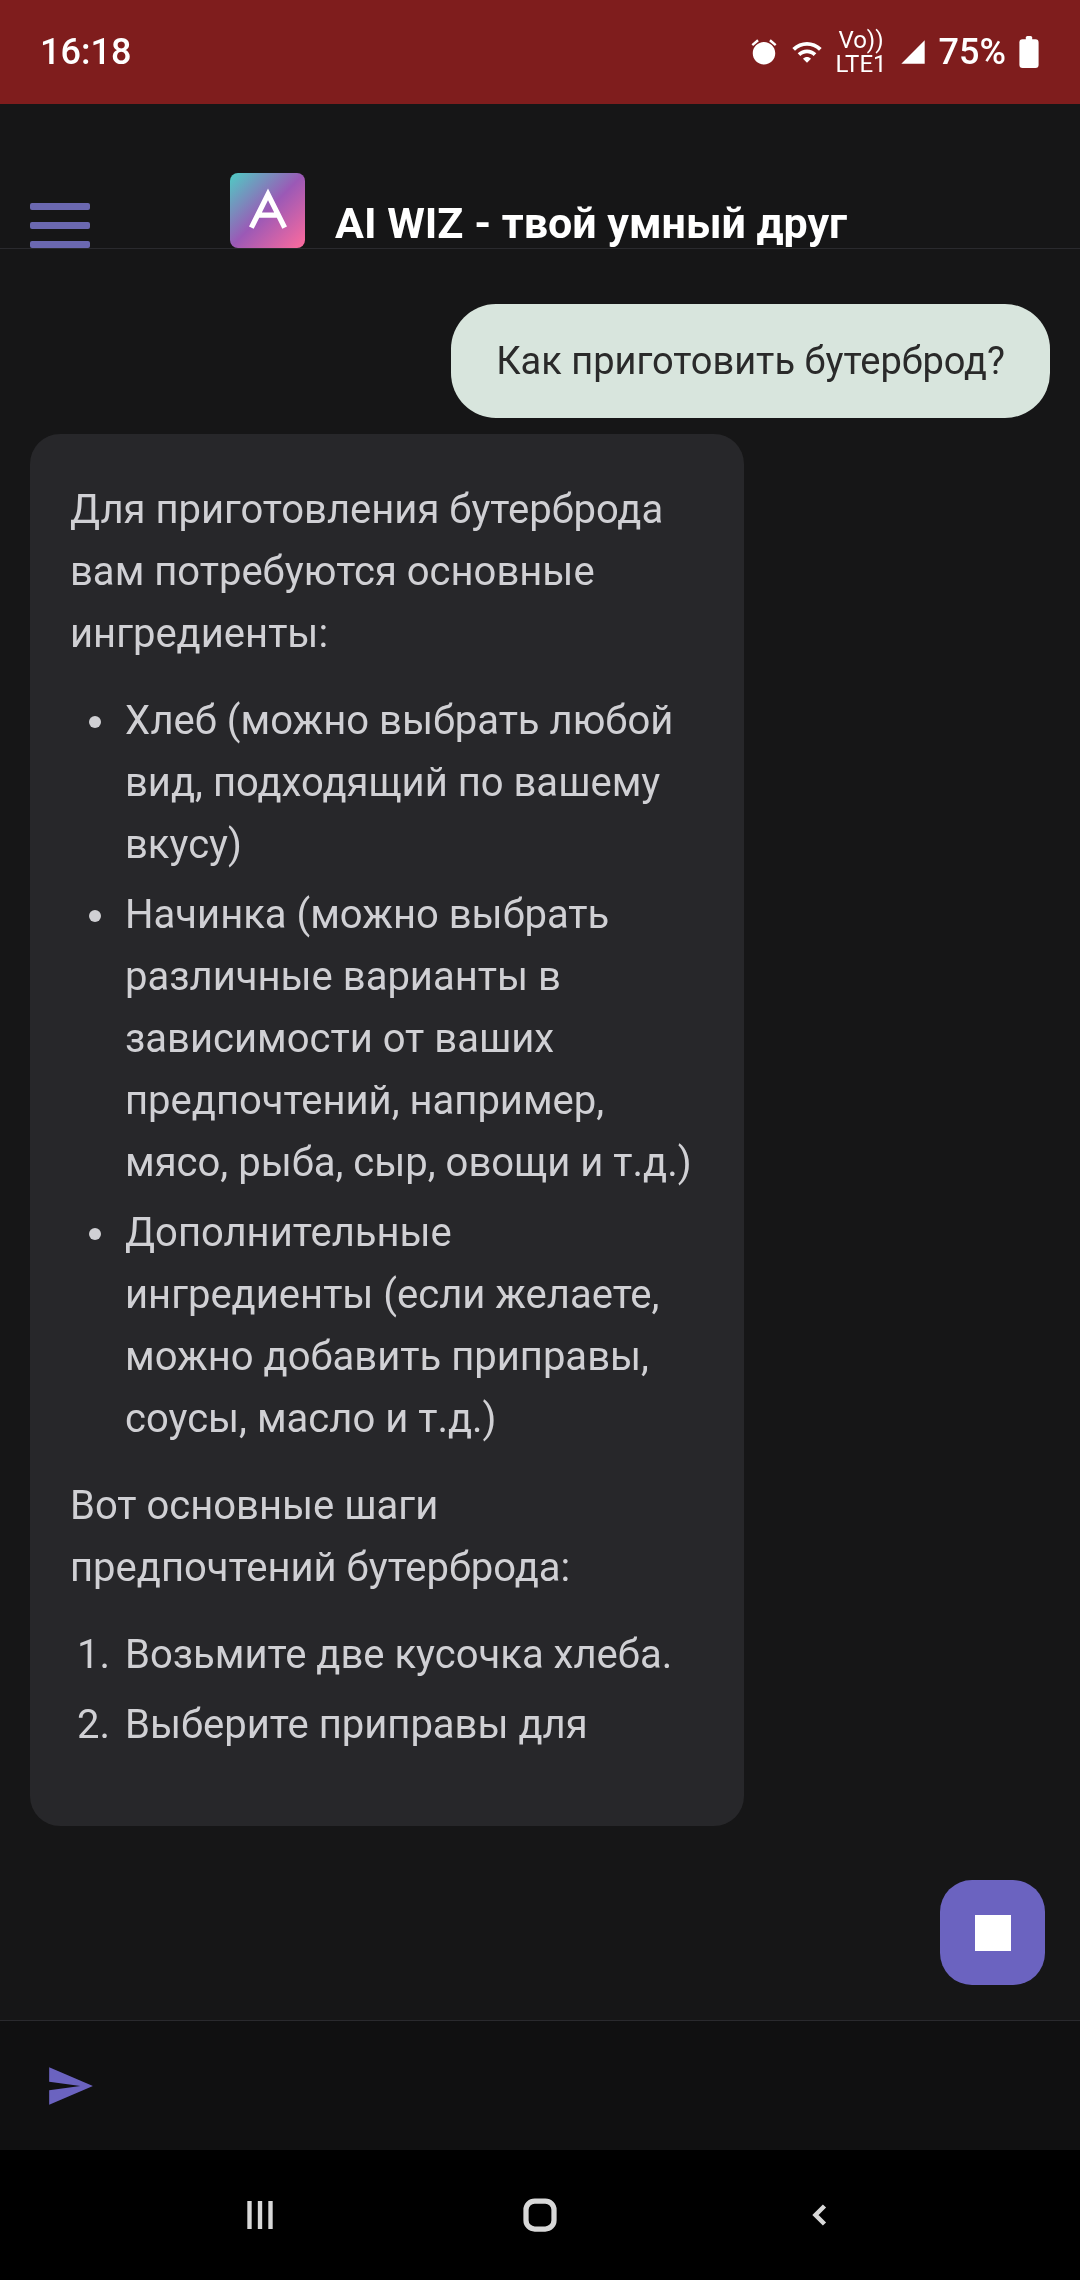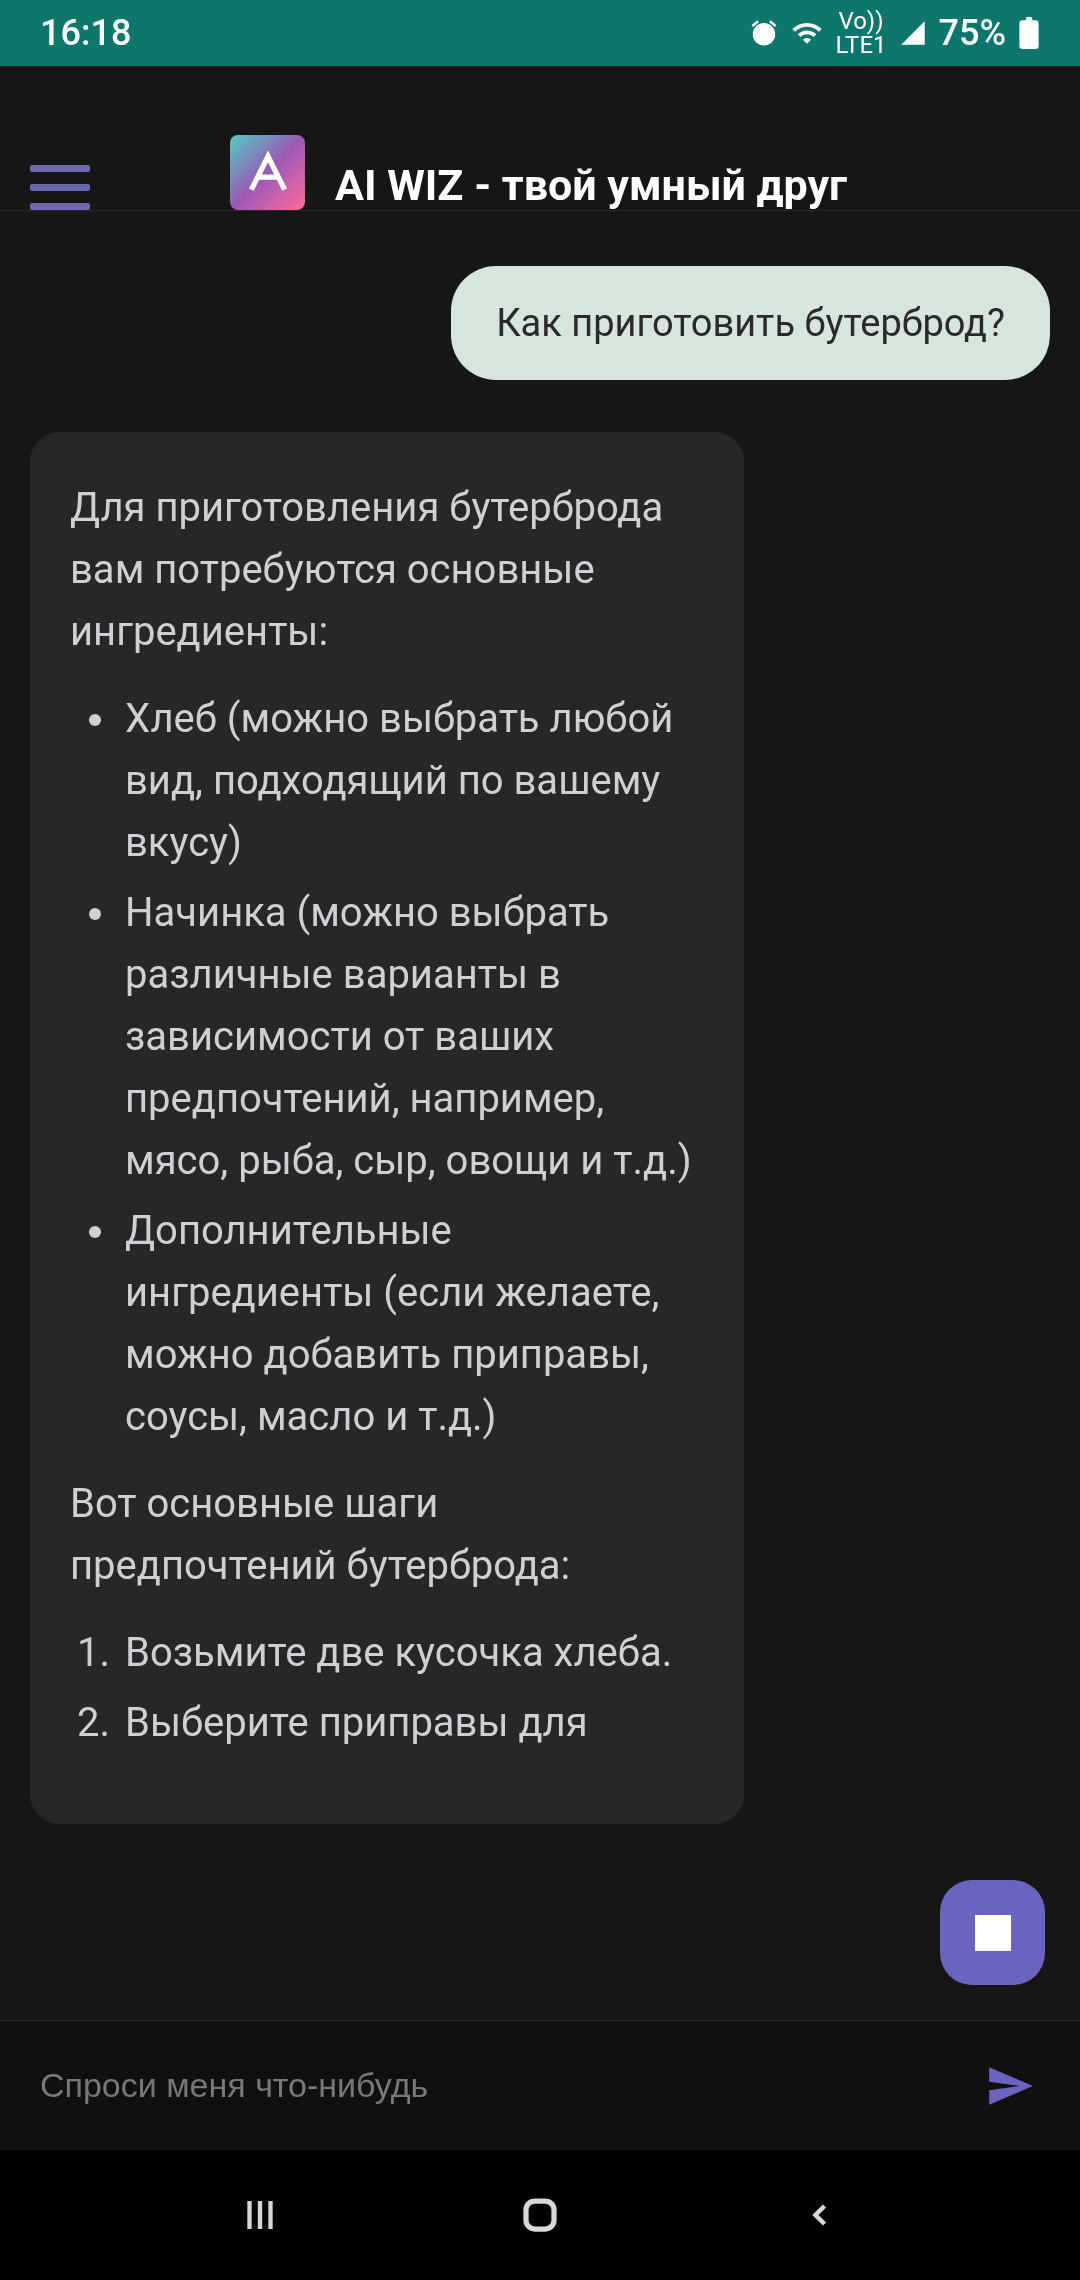--- a/index.html
+++ b/index.html
@@ -11,26 +11,26 @@
       width: 1080px;
       height: 2280px;
       background: #000000;
       font-family: -apple-system, BlinkMacSystemFont, 'Segoe UI', Roboto, sans-serif;
       color: #e0e0e0;
       overflow: hidden;
       display: flex;
       flex-direction: column;
     }
     .status-bar {
-      height: 66px;
+      height: 104px;
       display: flex;
       justify-content: space-between;
       align-items: center;
       padding: 0 40px;
-      background: #0f766e;
+      background: #7f1d1d;
       color: #ffffff;
     }
     .status-time {
       font-size: 36px;
       font-weight: 500;
     }
     .status-icons {
       display: flex;
       align-items: center;
       gap: 12px;
@@ -85,21 +85,21 @@
       font-weight: 700;
       color: #ffffff;
     }
     .chat-area {
       flex: 1;
       background: #161617;
       overflow-y: hidden;
       padding: 55px 30px 0;
       display: flex;
       flex-direction: column;
-      gap: 52px;
+      gap: 16px;
       position: relative;
     }
     .user-message {
       align-self: flex-end;
       background: #d8e5dd;
       color: #2a2a2a;
       padding: 35px 45px;
       border-radius: 45px;
       font-size: 38px;
       max-width: 75%;
@@ -254,21 +254,20 @@
       <li>Выберите приправы для</li>
     </ol>
   </div>
 
   <div class="stop-button">
     <div class="stop-button-inner"></div>
   </div>
 </div>
 
 <div class="input-bar">
-  <input class="chat-input" type="text" placeholder="Спроси меня что-нибудь" style="">
   <div class="send-button">
     <svg width="50" height="50" viewBox="0 0 24 24" fill="#6b63c0">
         <path d="M2.01 21L23 12 2.01 3 2 10l15 2-15 2z"></path>
       </svg>
   </div>
 </div>
 
 <div class="nav-bar">
   <div class="nav-icon">
     <svg width="42" height="42" viewBox="0 0 24 24" fill="none" stroke="#d8d8d8" stroke-width="2.5">

